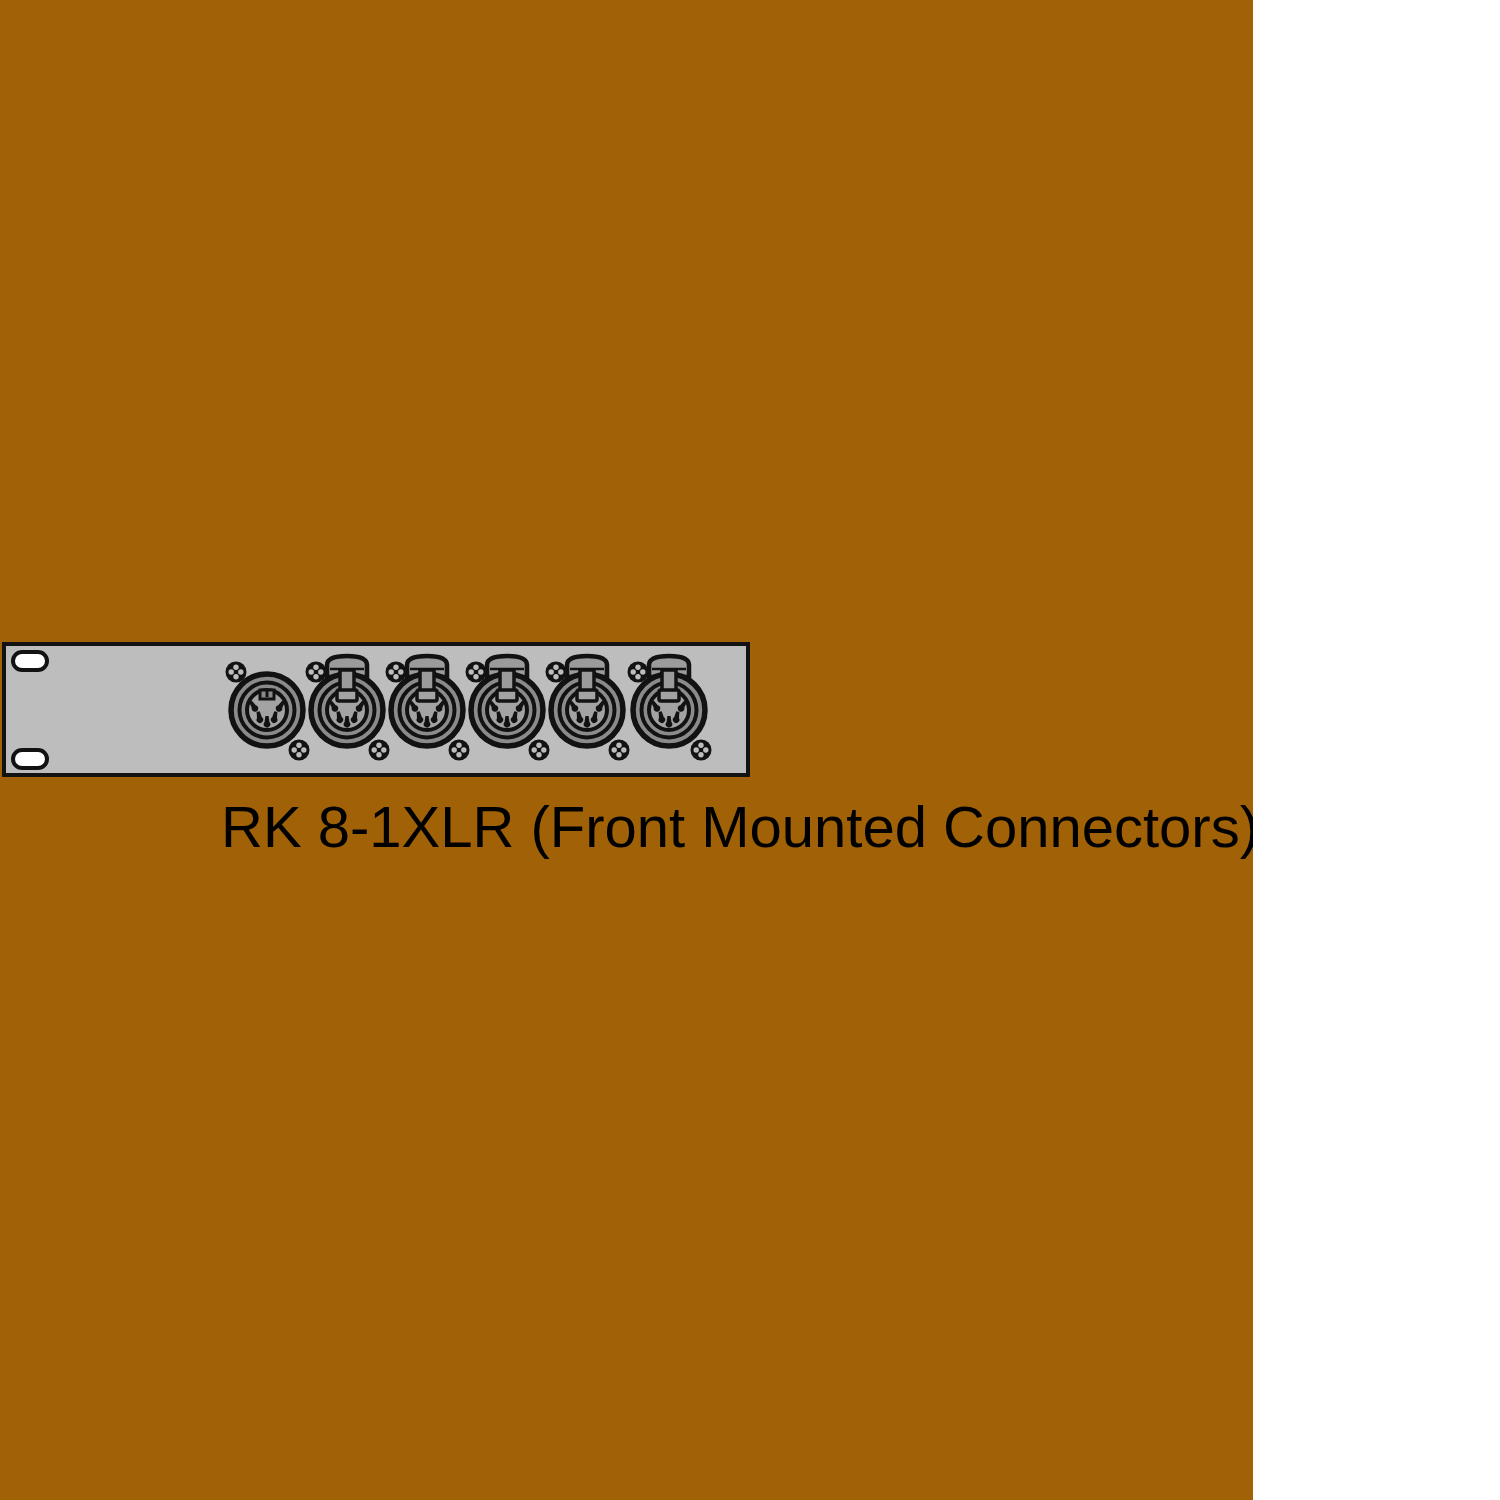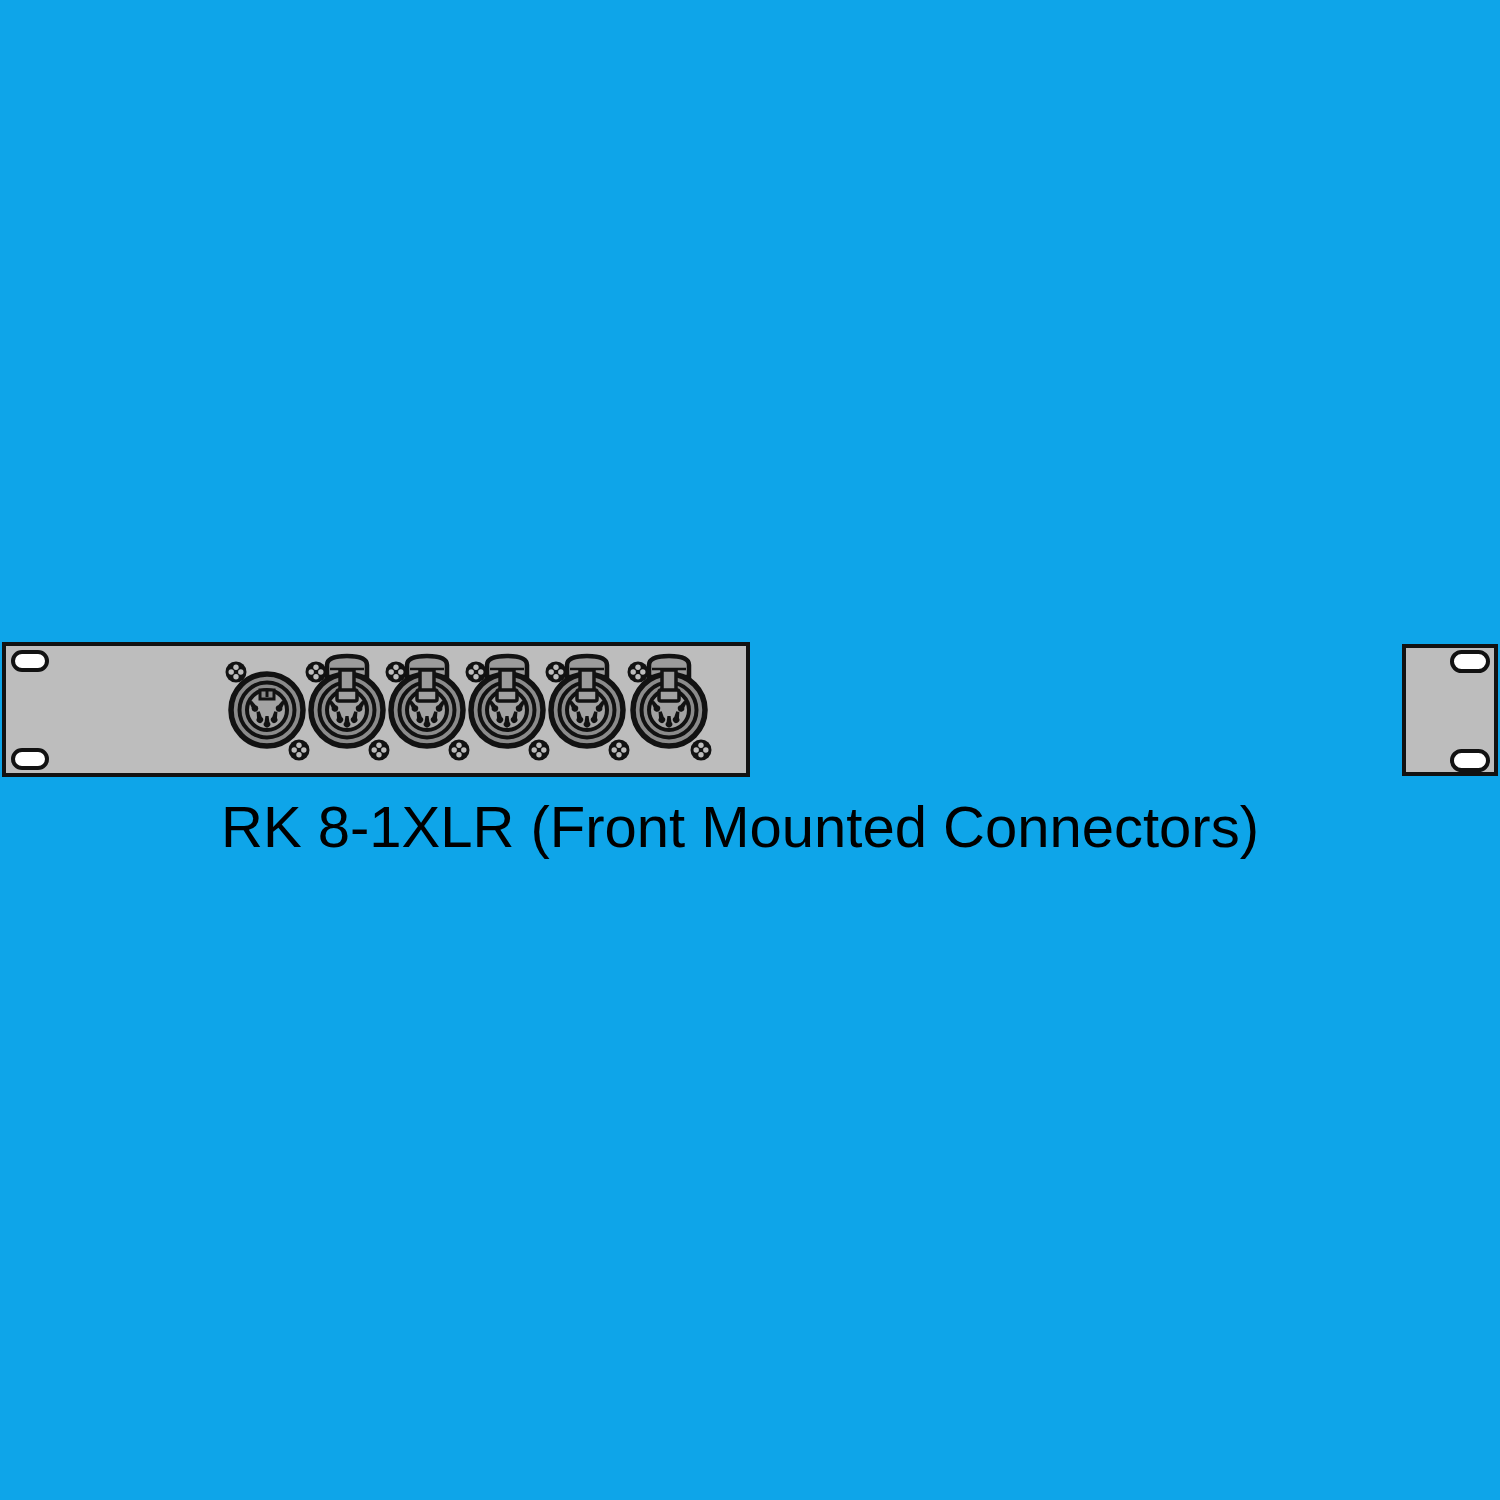--- a/index.html
+++ b/index.html
@@ -2,23 +2,23 @@
 <html><head>
 <meta charset="utf-8">
 <style>
   html, body {
     margin: 0;
     padding: 0;
     background: #ffffff;
   }
   .stage {
     position: relative;
-    width: 1500px;
+    width: 1253px;
     height: 1500px;
-    background: #0ea5e9;
+    background: #a16207;
     overflow: hidden;
     font-family: "Liberation Sans", sans-serif;
   }
   .panel {
     position: absolute;
     box-sizing: border-box;
     border: 4px solid #121212;
     background: #bdbdbd;
   }
   .panel.main {

